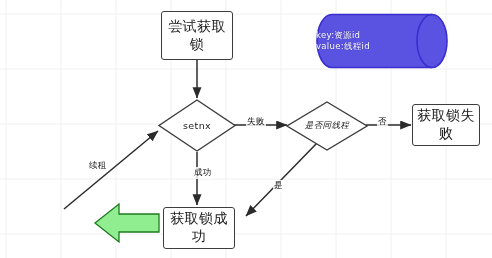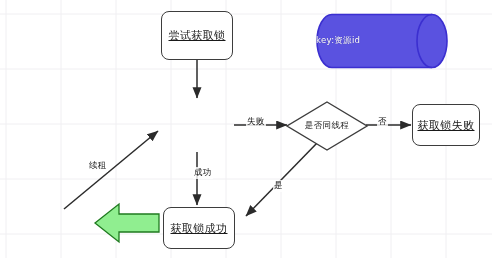--- a/index.html
+++ b/index.html
@@ -25,24 +25,23 @@
     box-sizing: border-box;
     display: flex;
     align-items: center;
     justify-content: center;
     text-align: center;
     color: #1a1a1a;
   }
   .box {
     background: #ffffff;
     border: 1.4px solid #3d3d3d;
-    border-radius: 8px;
-    font-size: 11px;
+    border-radius: 3px;
+    font-size: 14px;
     letter-spacing: 0.4px;
-    text-decoration: underline;
   }
   .diamond-wrap {
     position: absolute;
   }
   .diamond-label {
     position: absolute;
     inset: 0;
     display: flex;
     align-items: center;
     justify-content: center;
@@ -126,25 +125,32 @@
     <span>尝试获取锁</span>
   </div>
 
   <div class="diamond-wrap" style="left:316px; top:13px; width:138px; height:56px;">
     <svg width="138" height="56">
       <path d="M16,1.5 L116,1.5 A15,26.5 0 0 1 116,54.5 L16,54.5 A15,26.5 0 0 1 16,1.5 Z" fill="#5a52e0" stroke="#3b2fd0" stroke-width="1.6"></path>
       <path d="M116,1.5 A15,26.5 0 0 0 116,54.5" fill="none" stroke="#3b2fd0" stroke-width="1.6"></path>
     </svg>
     <div class="db-label">
       <span>key:资源id</span>
+      <span>value:线程id</span>
     </div>
   </div>
 
+  <div class="diamond-wrap" style="left:157px; top:98px; width:80px; height:55px;">
+    <svg width="80" height="55">
+      <polygon points="40,2 78,27.5 40,53 2,27.5" fill="#ffffff" stroke="#3d3d3d" stroke-width="1.4"></polygon>
+    </svg>
+    <div class="diamond-label">setnx</div>
+  </div>
 
-  <div class="diamond-wrap" style="left:285px; top:100px; width:84px; height:52px;">
+  <div class="diamond-wrap" style="left:285px; top:100px; width:84px; height:52px;font-style:italic;">
     <svg width="84" height="52">
       <polygon points="42,2 82,26 42,50 2,26" fill="#ffffff" stroke="#3d3d3d" stroke-width="1.4"></polygon>
     </svg>
     <div class="diamond-label" style="font-size:8.5px;">是否同线程</div>
   </div>
 
   <div class="node box" style="left:412px; top:104px; width:68px; height:42px;">
     <span>获取锁失败</span>
   </div>
 

